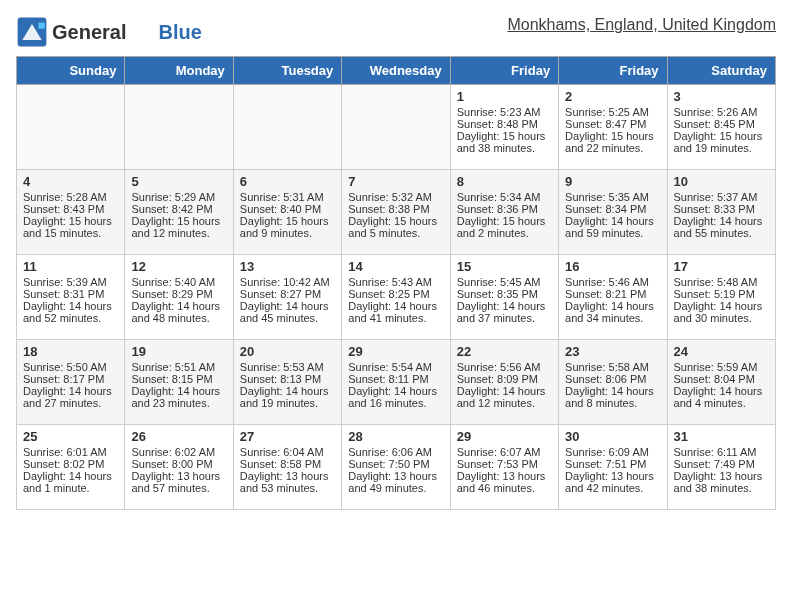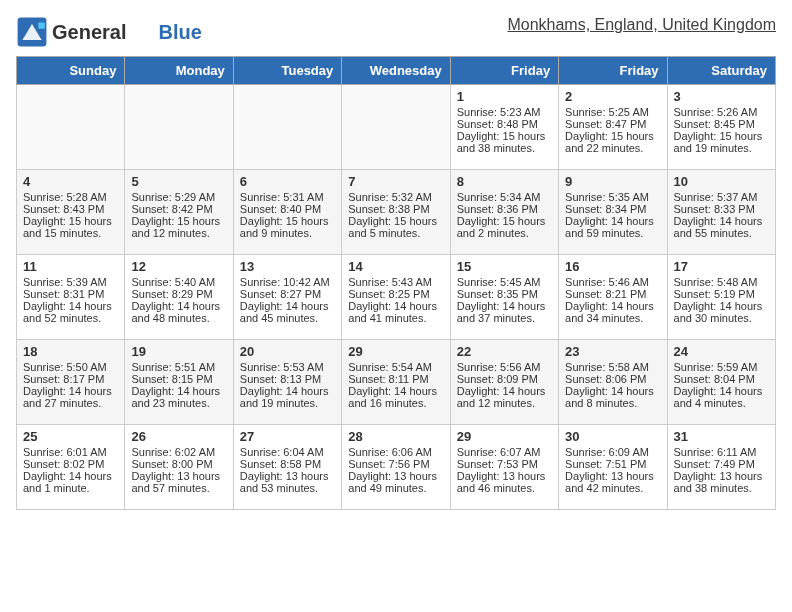--- a/index.html
+++ b/index.html
@@ -149,19 +149,19 @@
         <td><span class="day-number">20</span><span>Sunrise: 5:53 AM</span><br><span>Sunset: 8:13 PM</span><br><span>Daylight: 14 hours and 19 minutes.</span></td>
         <td><span class="day-number">29</span><span>Sunrise: 5:54 AM</span><br><span>Sunset: 8:11 PM</span><br><span>Daylight: 14 hours and 16 minutes.</span></td>
         <td><span class="day-number">22</span><span>Sunrise: 5:56 AM</span><br><span>Sunset: 8:09 PM</span><br><span>Daylight: 14 hours and 12 minutes.</span></td>
         <td><span class="day-number">23</span><span>Sunrise: 5:58 AM</span><br><span>Sunset: 8:06 PM</span><br><span>Daylight: 14 hours and 8 minutes.</span></td>
         <td><span class="day-number">24</span><span>Sunrise: 5:59 AM</span><br><span>Sunset: 8:04 PM</span><br><span>Daylight: 14 hours and 4 minutes.</span></td>
       </tr>
       <tr>
         <td><span class="day-number">25</span><span>Sunrise: 6:01 AM</span><br><span>Sunset: 8:02 PM</span><br><span>Daylight: 14 hours and 1 minute.</span></td>
         <td><span class="day-number">26</span><span>Sunrise: 6:02 AM</span><br><span>Sunset: 8:00 PM</span><br><span>Daylight: 13 hours and 57 minutes.</span></td>
         <td><span class="day-number">27</span><span>Sunrise: 6:04 AM</span><br><span>Sunset: 8:58 PM</span><br><span>Daylight: 13 hours and 53 minutes.</span></td>
-        <td><span class="day-number">28</span><span>Sunrise: 6:06 AM</span><br><span>Sunset: 7:56 PM</span><br><span>Daylight: 13 hours and 49 minutes.</span></td>
+        <td><span class="day-number">28</span><span>Sunrise: 6:06 AM</span><br><span>Sunset: 7:50 PM</span><br><span>Daylight: 13 hours and 49 minutes.</span></td>
         <td><span class="day-number">29</span><span>Sunrise: 6:07 AM</span><br><span>Sunset: 7:53 PM</span><br><span>Daylight: 13 hours and 46 minutes.</span></td>
         <td><span class="day-number">30</span><span>Sunrise: 6:09 AM</span><br><span>Sunset: 7:51 PM</span><br><span>Daylight: 13 hours and 42 minutes.</span></td>
         <td><span class="day-number">31</span><span>Sunrise: 6:11 AM</span><br><span>Sunset: 7:49 PM</span><br><span>Daylight: 13 hours and 38 minutes.</span></td>
       </tr>
     </tbody>
 </table>
 
 </body></html>

